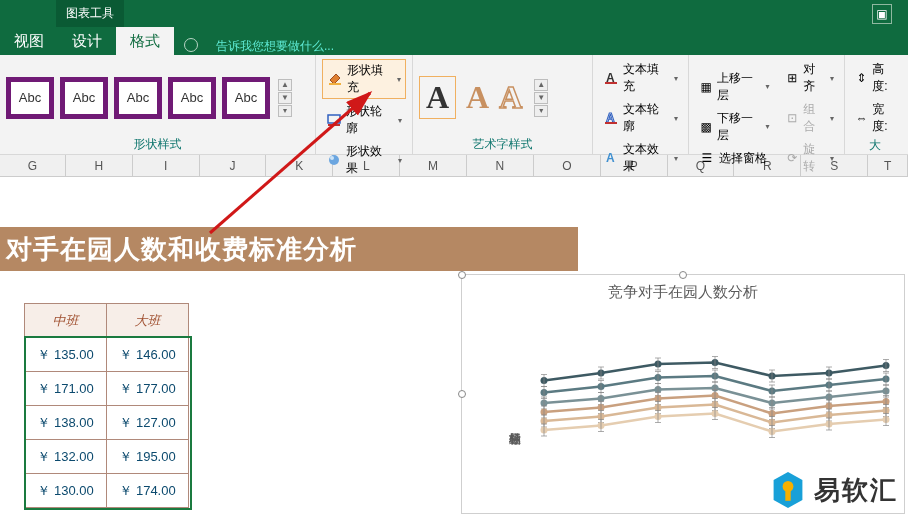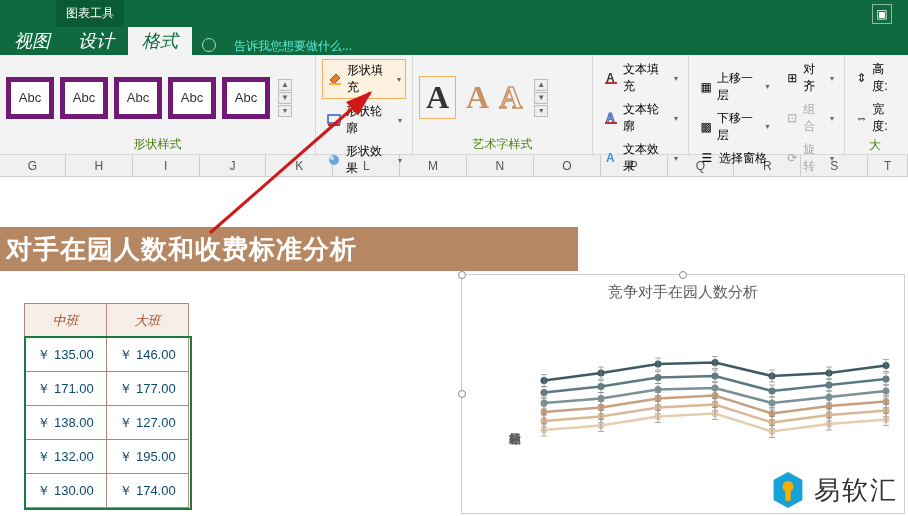--- a/index.html
+++ b/index.html
@@ -2,28 +2,28 @@
 <html><head>
 <meta charset="utf-8">
 <style>
 *{box-sizing:border-box;margin:0;padding:0;font-family:"Microsoft YaHei","Segoe UI",sans-serif;}
 body{width:908px;height:516px;overflow:hidden;background:#fff;position:relative;}
 .titlebar{height:27px;background:#0f6b3f;display:flex;align-items:center;color:#fff;font-size:12px;}
 .titlebar .tool-tab{background:#0a5a34;width:68px;height:27px;display:flex;align-items:center;justify-content:center;margin-left:56px;}
 .titlebar .filename{margin-left:55px;color:#e8e8e8;}
 .titlebar .winbtn{margin-left:auto;margin-right:16px;width:20px;height:20px;border:1px solid #8fb8a0;display:flex;align-items:center;justify-content:center;}
 .tabs{height:28px;background:#0f6b3f;display:flex;align-items:flex-end;}
-.tabs .tab{padding:0 14px;height:28px;display:flex;align-items:center;color:#fff;font-size:18px;cursor:pointer;font-style:italic;}
+.tabs .tab{padding:0 14px;height:28px;display:flex;align-items:center;color:#fff;font-size:15px;cursor:pointer;}
 .tabs .tab.active{background:#f3f3f3;color:#0f6b3f;}
 .tabs .tell{margin-left:10px;color:#5eead4;font-size:12px;display:flex;align-items:flex-start;gap:18px;}
 .tabs .tell .bulb{width:14px;height:14px;border:1px solid #b7d4c4;border-radius:50%;}
 .ribbon{height:100px;background:#f3f3f3;border-bottom:1px solid #d8d8d8;display:flex;position:relative;}
 .group{border-right:1px solid #d8d8d8;padding:4px 6px 2px 6px;display:flex;flex-direction:column;height:100%;}
 .group .content{flex:1;display:flex;align-items:center;}
-.group .label{text-align:center;font-size:12px;color:#4d7c0f;height:16px;}
+.group .label{text-align:center;font-size:12px;color:#0f766e;height:16px;}
 .styles{display:flex;gap:6px;align-items:center;}
 .style-box{width:48px;height:42px;border:5px solid #701a75;background:#fff;display:flex;align-items:center;justify-content:center;font-size:13px;color:#333;}
 .spinner{display:flex;flex-direction:column;margin-left:2px;gap:1px;}
 .spinner div{width:14px;height:12px;border:1px solid #bdbdbd;background:#eee;font-size:8px;display:flex;align-items:center;justify-content:center;color:#666;}
 .vlist{display:flex;flex-direction:column;gap:2px;font-size:12px;}
 .vlist .row{display:flex;align-items:center;gap:4px;padding:2px 4px;cursor:pointer;}
 .vlist .ico{width:16px;height:16px;display:inline-flex;align-items:center;justify-content:center;}
 .dd{font-size:8px;color:#666;margin-left:2px;}
 .wordart{display:flex;gap:10px;align-items:center;}
 .wordart .A{font-size:32px;font-family:"Times New Roman",serif;font-weight:bold;}
@@ -38,21 +38,21 @@
 .data-table th{background:#f7eee8;color:#a05030;font-weight:normal;font-style:italic;}
 .data-table td{color:#0c4a6e;}
 .sel-border{position:absolute;border:2px solid #1a7a3f;pointer-events:none;}
 .chart-area{position:absolute;left:461px;top:97px;width:444px;height:240px;border:1px solid #cfcfcf;}
 .chart-area .handle{position:absolute;width:8px;height:8px;background:#fff;border:1px solid #888;border-radius:50%;}
 .chart-title{position:absolute;left:0;right:0;top:8px;text-align:center;font-size:15px;color:#595959;}
 .axis-title{position:absolute;left:44px;top:148px;font-size:12px;color:#595959;writing-mode:vertical-rl;}
 .plot{position:absolute;left:72px;top:58px;width:362px;height:140px;}
 svg{display:block;}
 .arrow{position:absolute;pointer-events:none;}
-.logo{position:absolute;right:10px;bottom:6px;display:flex;align-items:center;gap:8px;font-size:26px;font-weight:normal;color:#333;letter-spacing:2px;}
+.logo{position:absolute;right:10px;bottom:6px;display:flex;align-items:center;gap:8px;font-size:26px;font-weight:bold;color:#333;letter-spacing:2px;}
 .logo .badge{width:36px;height:40px;}
 .col-G{width:66px}.col-H{width:67px}.col-I{width:67px}.col-J{width:67px}.col-K{width:67px}.col-L{width:67px}.col-M{width:67px}.col-N{width:67px}.col-O{width:67px}.col-P{width:67px}.col-Q{width:67px}.col-R{width:67px}.col-S{width:67px}.col-T{width:40px}
 </style>
 </head>
 <body>
 
 <div class="titlebar">
   <div class="tool-tab">图表工具</div>
   <div class="winbtn">▣</div>
 </div>

